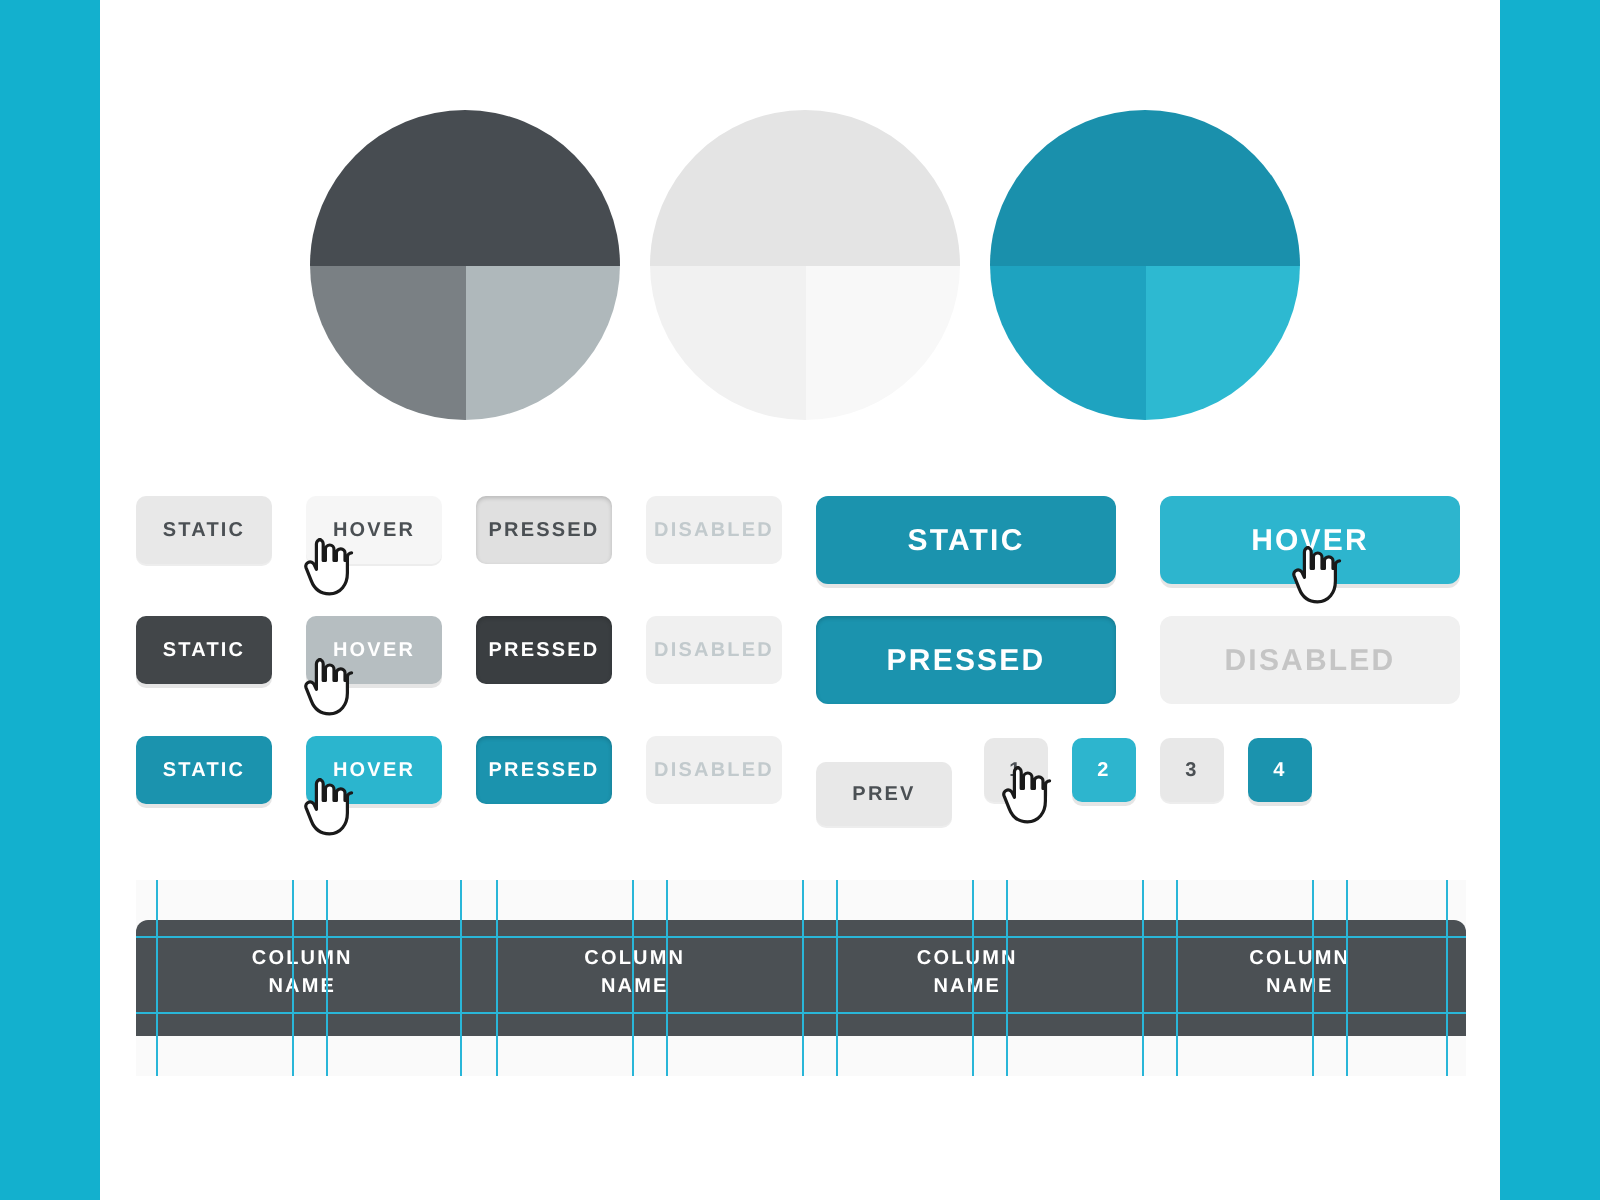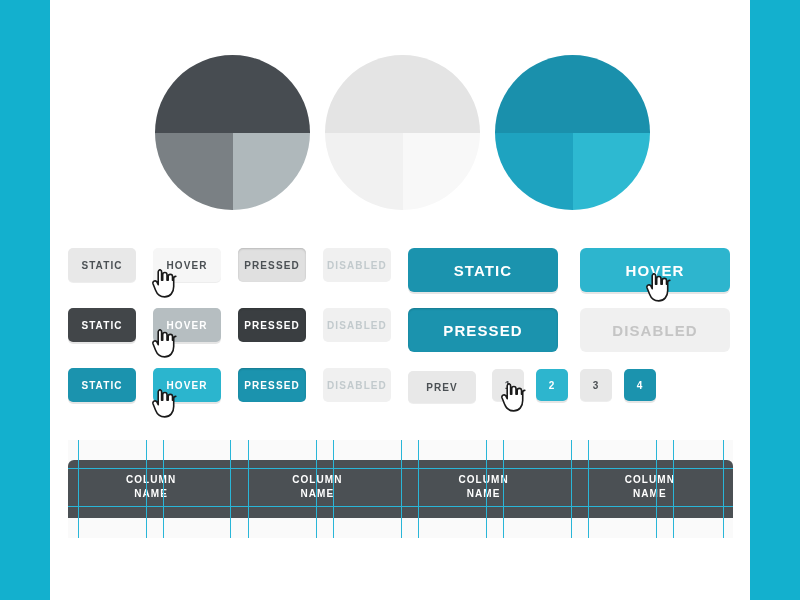--- a/index.html
+++ b/index.html
@@ -264,21 +264,21 @@
     <div class="btn btn-sm row3 colB raised" style="background: rgb(43, 181, 206); color: rgb(255, 255, 255);">HOVER</div>
     <div class="btn btn-sm row3 colC sunken" style="background: rgb(27, 147, 174); color: rgb(255, 255, 255);">PRESSED</div>
     <div class="btn btn-sm row3 colD flat" style="background: rgb(240, 240, 240); color: rgb(194, 202, 205);">DISABLED</div>
 
     <div class="btn btn-lg lrow1 lcolA raised" style="background: rgb(27, 147, 174); color: rgb(255, 255, 255);">STATIC</div>
     <div class="btn btn-lg lrow1 lcolB raised" style="background: rgb(45, 181, 206); color: rgb(255, 255, 255);">HOVER</div>
     <div class="btn btn-lg lrow2 lcolA sunken" style="background: rgb(27, 147, 174); color: rgb(255, 255, 255);">PRESSED</div>
     <div class="btn btn-lg lrow2 lcolB flat" style="background: rgb(240, 240, 240); color: rgb(197, 197, 197);">DISABLED</div>
 
     <div class="pagination">
-      <div class="btn btn-pg raised-soft" style="background: rgb(232, 232, 232); color: rgb(75, 80, 84); width: 68px; left: 0px; top: 2px;">PREV</div>
+      <div class="btn btn-pg raised-soft" style="background: rgb(232, 232, 232); color: rgb(75, 80, 84); width: 68px; left: 0px; top: 12px;">PREV</div>
       <div class="btn btn-pg raised-soft" style="background: rgb(232, 232, 232); color: rgb(75, 80, 84); width: 32px; left: 84px; top: 0px;">1</div>
       <div class="btn btn-pg raised" style="background: rgb(45, 181, 206); color: rgb(255, 255, 255); width: 32px; left: 128px; top: 0px;">2</div>
       <div class="btn btn-pg raised-soft" style="background: rgb(232, 232, 232); color: rgb(75, 80, 84); width: 32px; left: 172px; top: 0px;">3</div>
       <div class="btn btn-pg raised" style="background: rgb(27, 147, 174); color: rgb(255, 255, 255); width: 32px; left: 216px; top: 0px;">4</div>
     </div>
 
     <div class="table-block">
       <div class="table-bg"></div>
 
       <div class="table-header">

